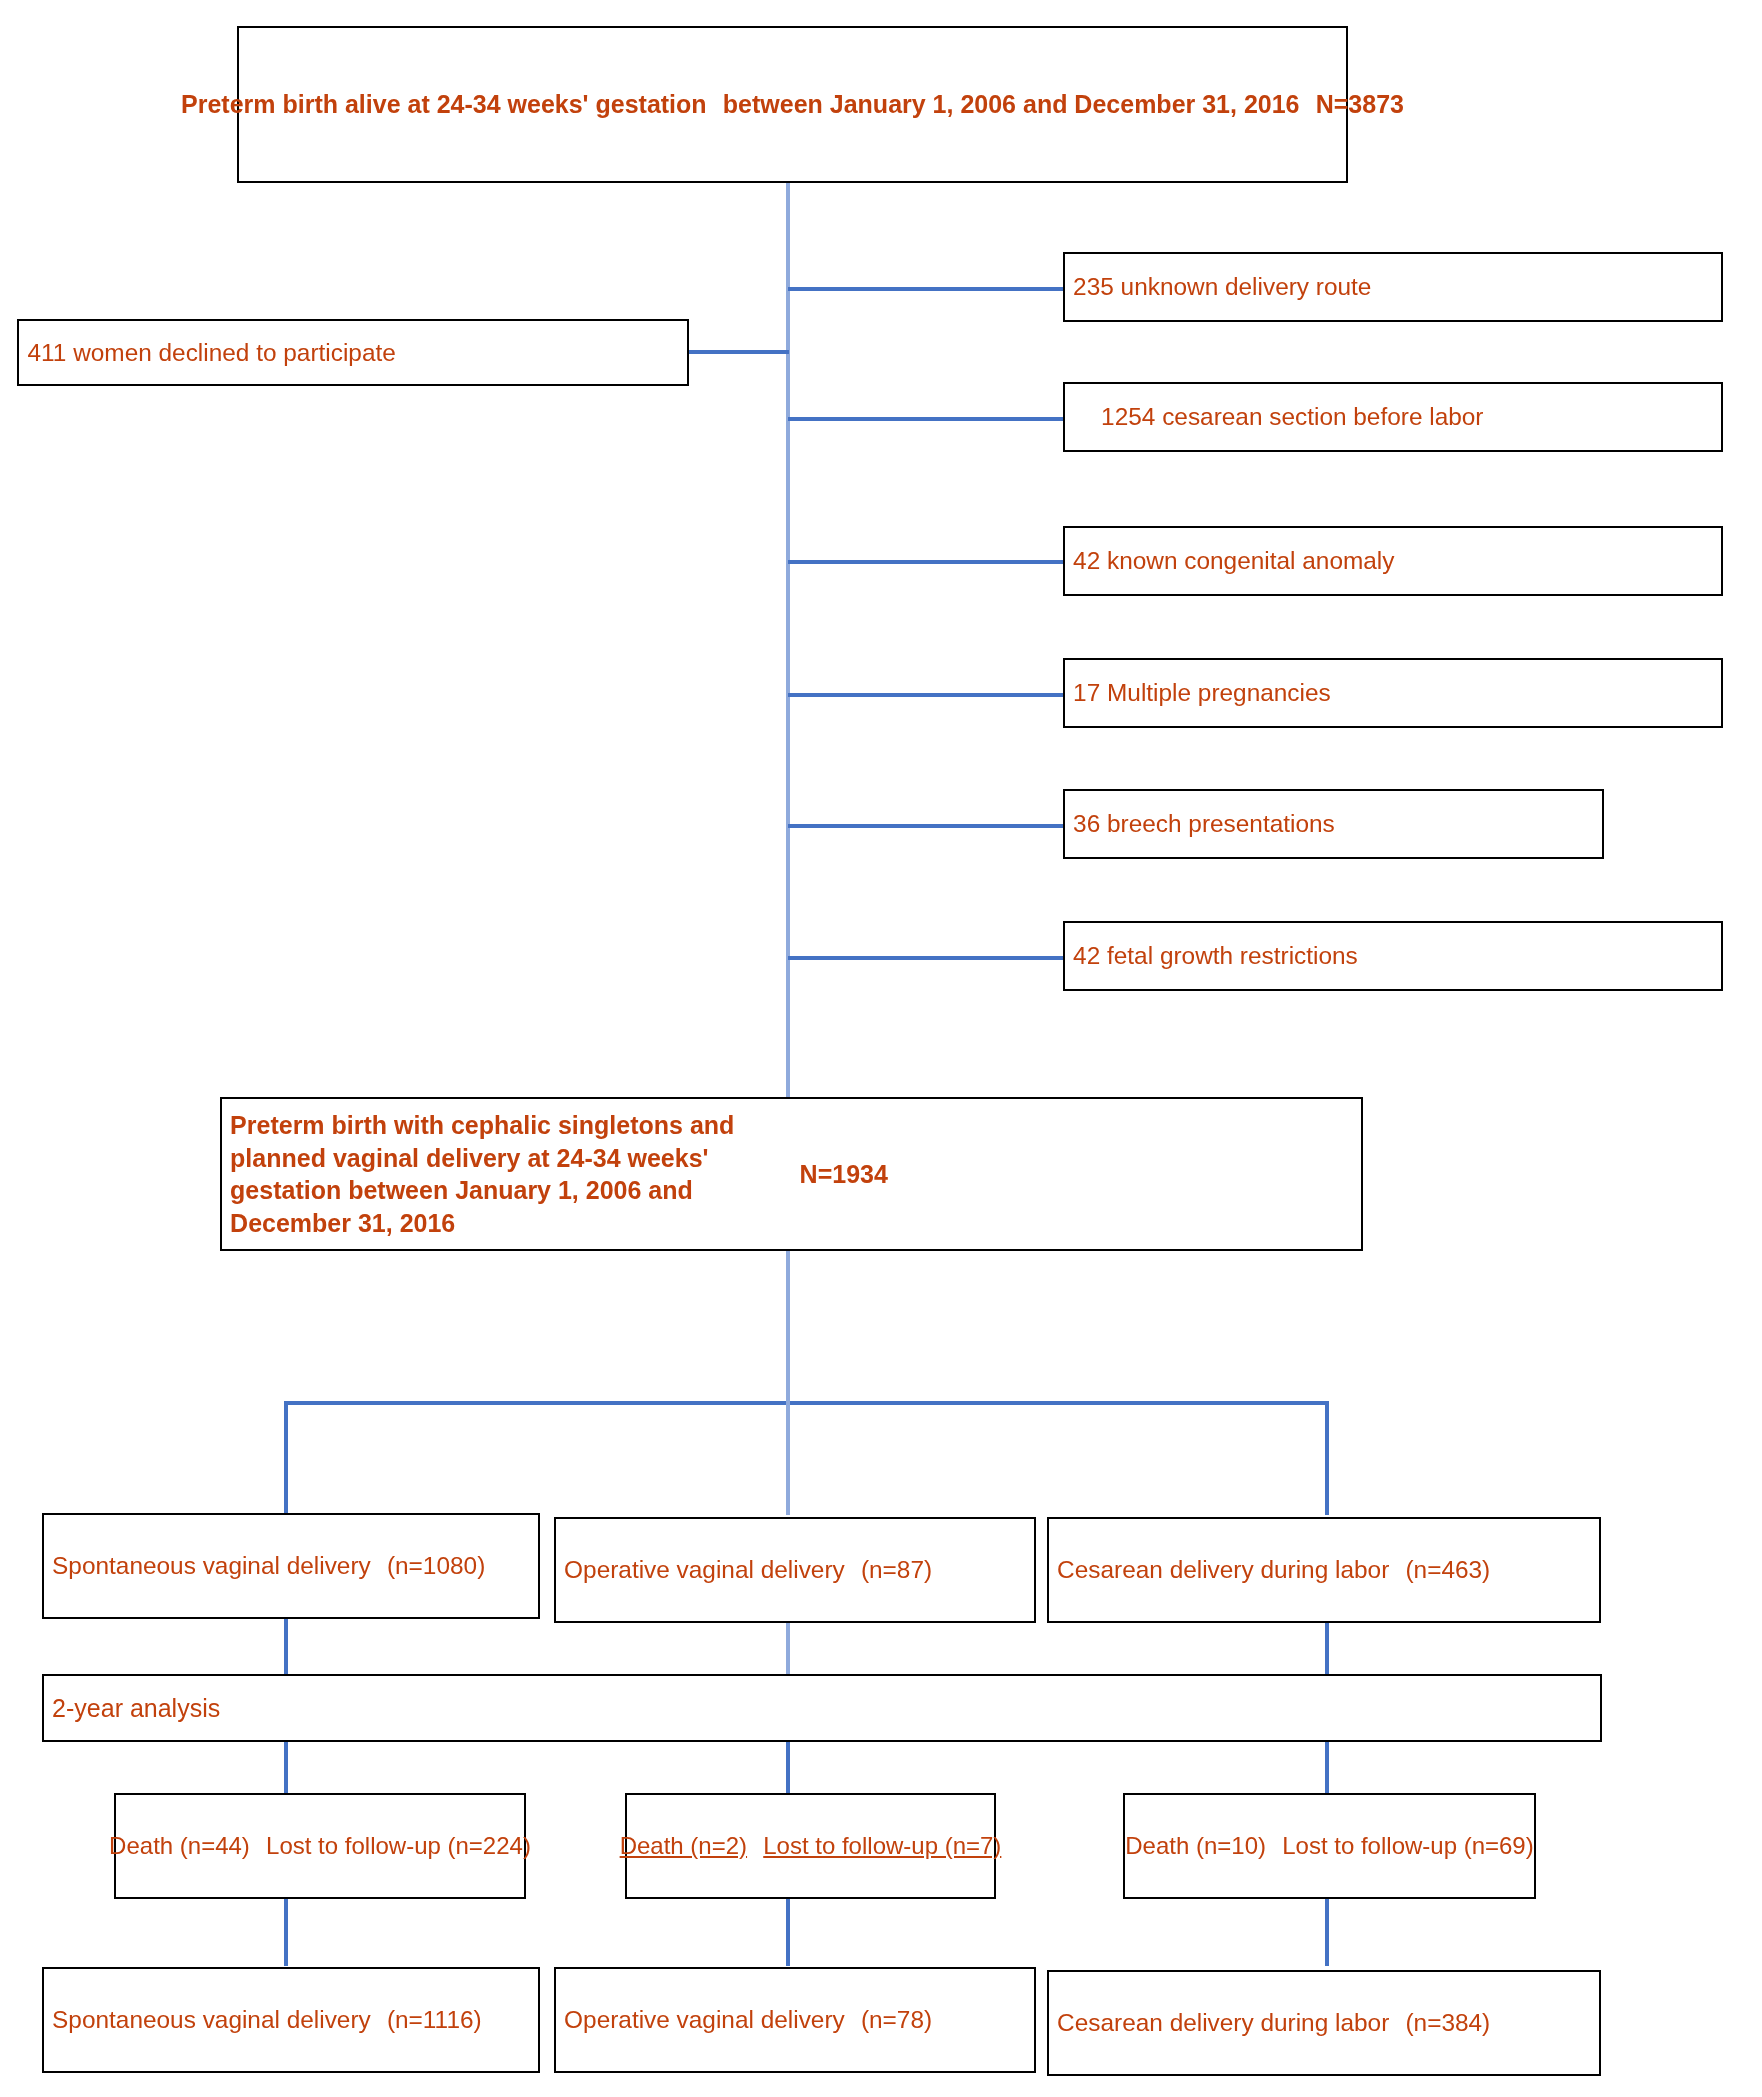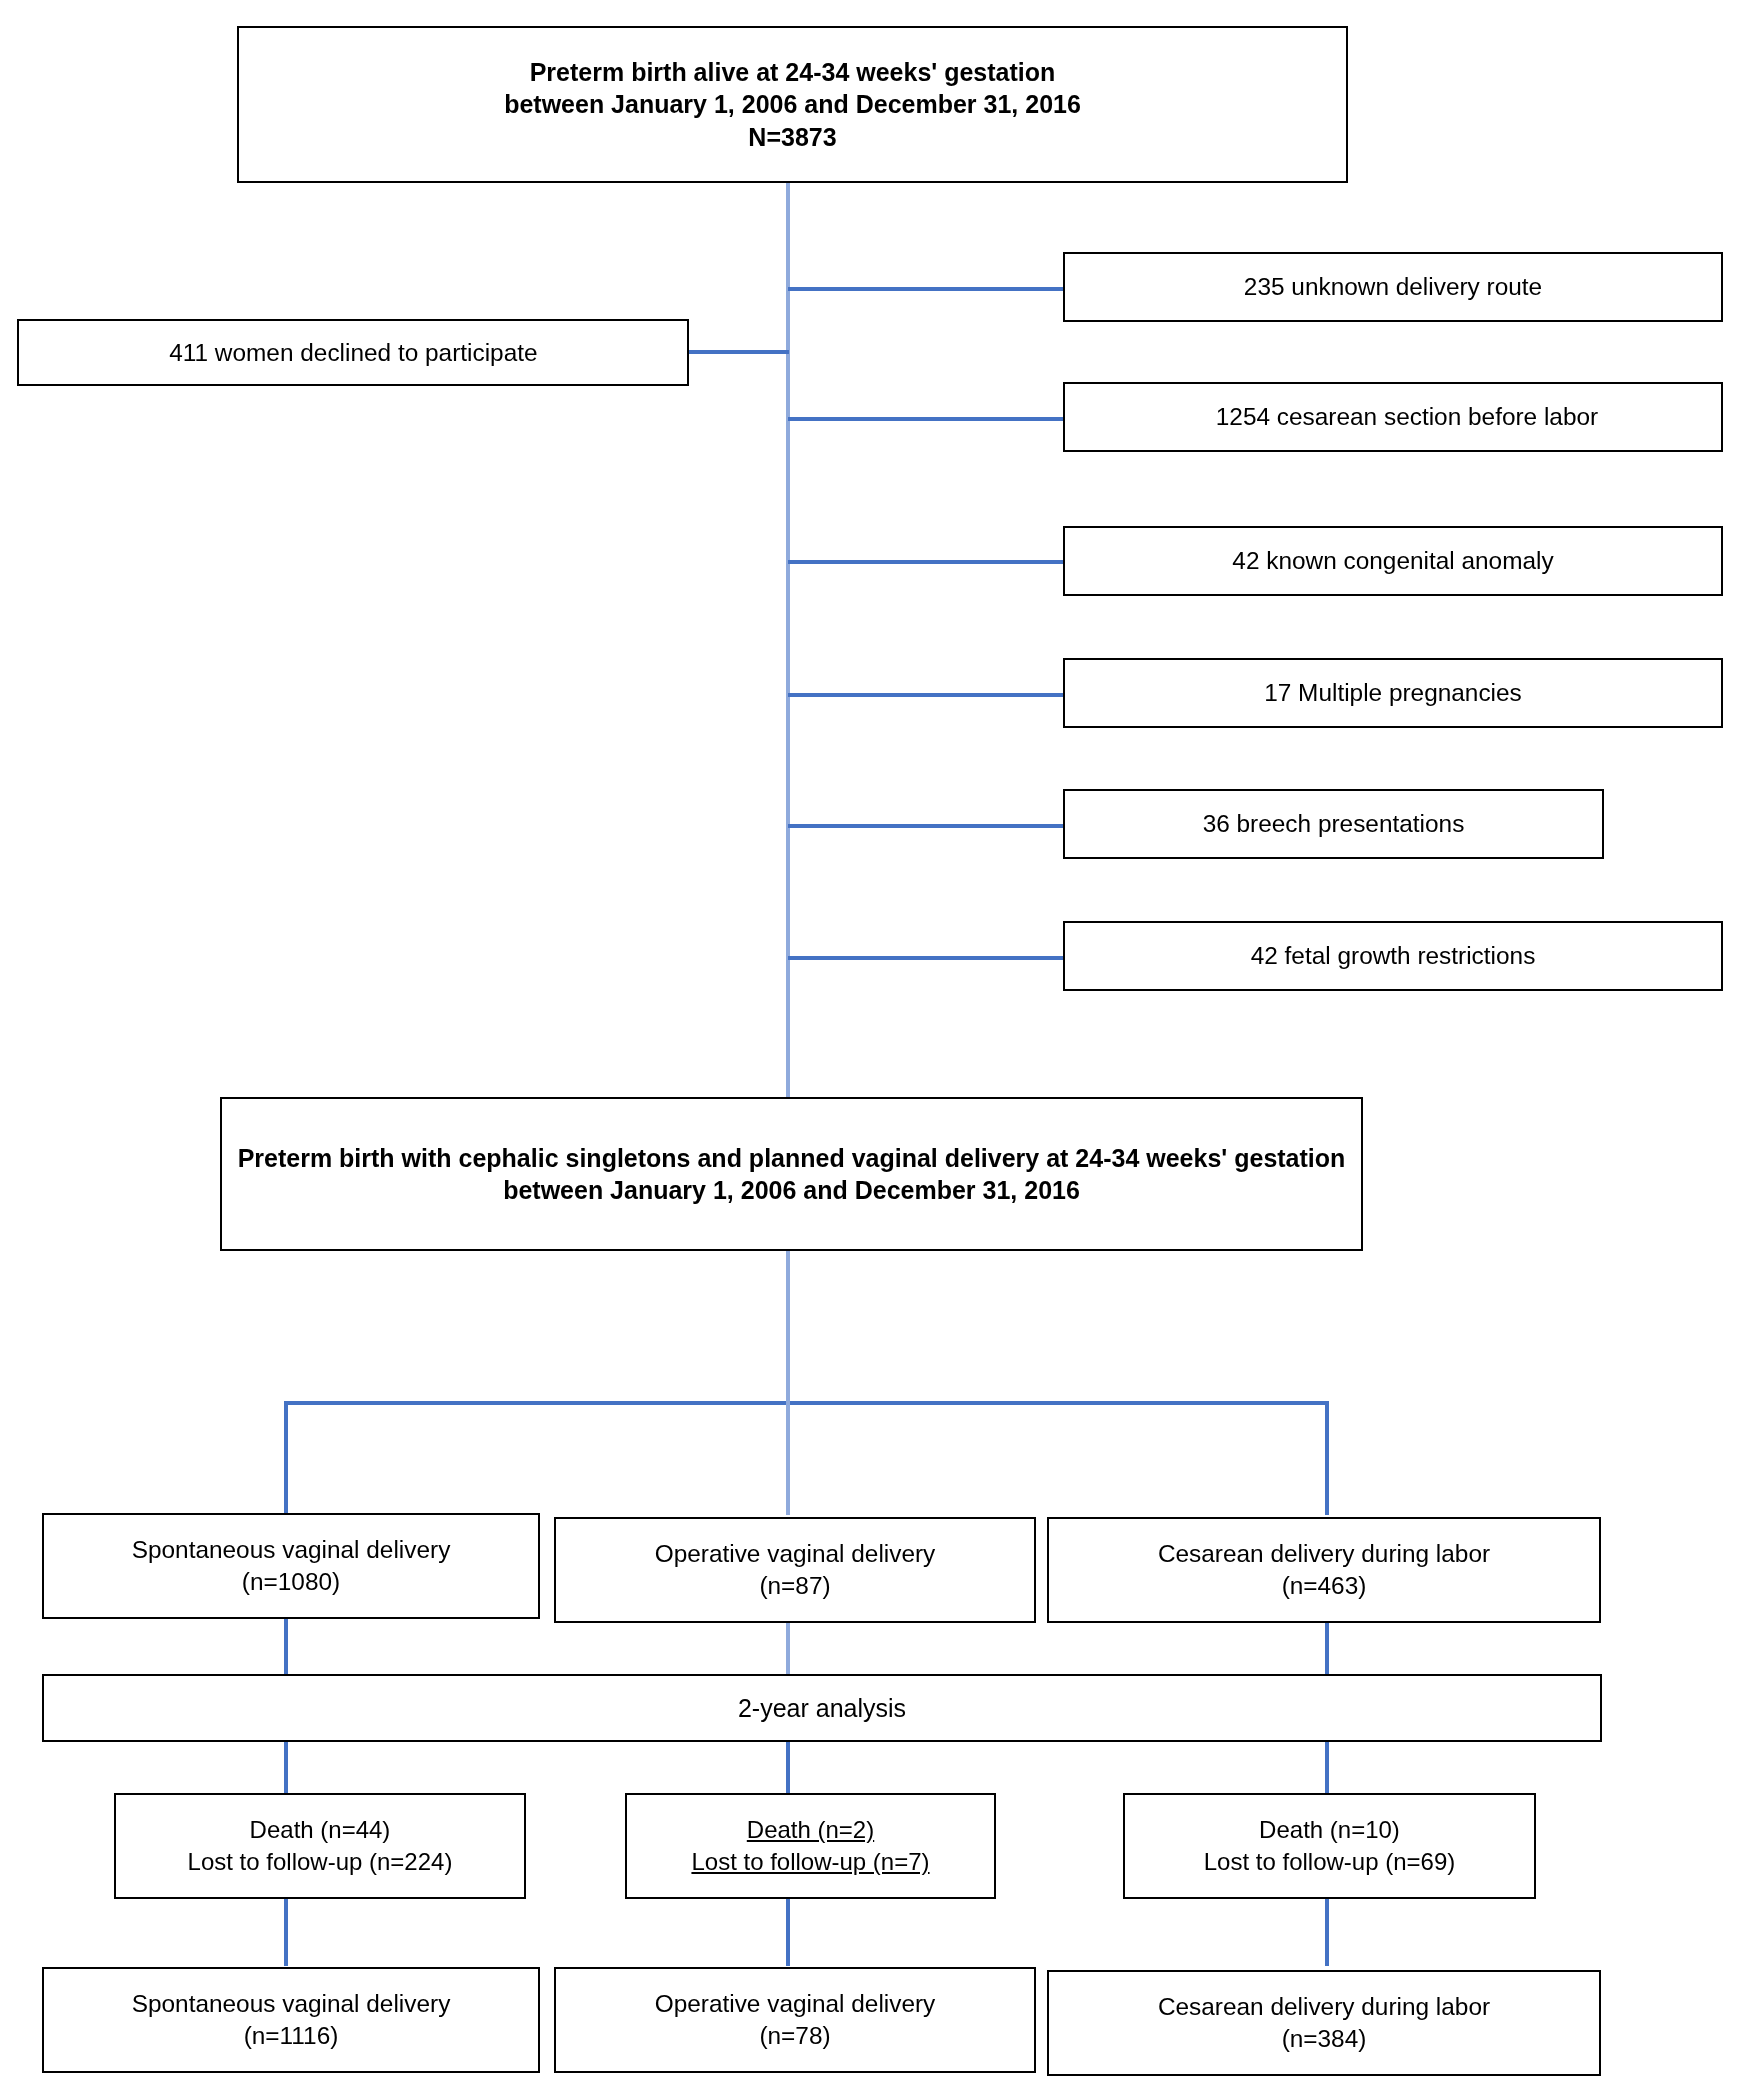--- a/index.html
+++ b/index.html
@@ -16,25 +16,24 @@
     font-family: "Liberation Sans", sans-serif;
     overflow: hidden;
   }
   
   .box {
     position: absolute;
     box-sizing: border-box;
     border: 2.9px solid #000000;
     background: #ffffff;
     display: flex;
-    flex-direction: column;
+    flex-direction: row;
     align-items: center;
     justify-content: center;
-    text-align: center;
-    color: #000000;
+    color: #c2410c;
     z-index: 5;
   }
   .box .ln {
     display: block;
     width: 100%;
     padding: 0 8.1px;
     box-sizing: border-box;
     white-space: nowrap;
   }
   .box.wrap .ln { white-space: normal; }
@@ -131,20 +130,21 @@
   </div>
   <div class="box f-excl" style="left:1063px; top:789px; width:541px; height:70px;">
     <span class="ln">36 breech presentations</span>
   </div>
   <div class="box f-excl" style="left:1063px; top:921px; width:660px; height:70px;">
     <span class="ln">42 fetal growth restrictions</span>
   </div>
 
   <div class="box f-main wrap" style="left:220px; top:1097px; width:1143px; height:154px;">
     <span class="ln">Preterm birth with cephalic singletons and planned vaginal delivery at 24-34 weeks' gestation between January 1, 2006 and December 31, 2016</span>
+    <span class="ln">N=1934</span>
   </div>
 
   <div class="box f-grp" style="left:42px; top:1513px; width:498px; height:106px;">
     <span class="ln">Spontaneous vaginal delivery</span>
     <span class="ln">(n=1080)</span>
   </div>
   <div class="box f-grp" style="left:554px; top:1517px; width:482px; height:106px;">
     <span class="ln">Operative vaginal delivery</span>
     <span class="ln">(n=87)</span>
   </div>

